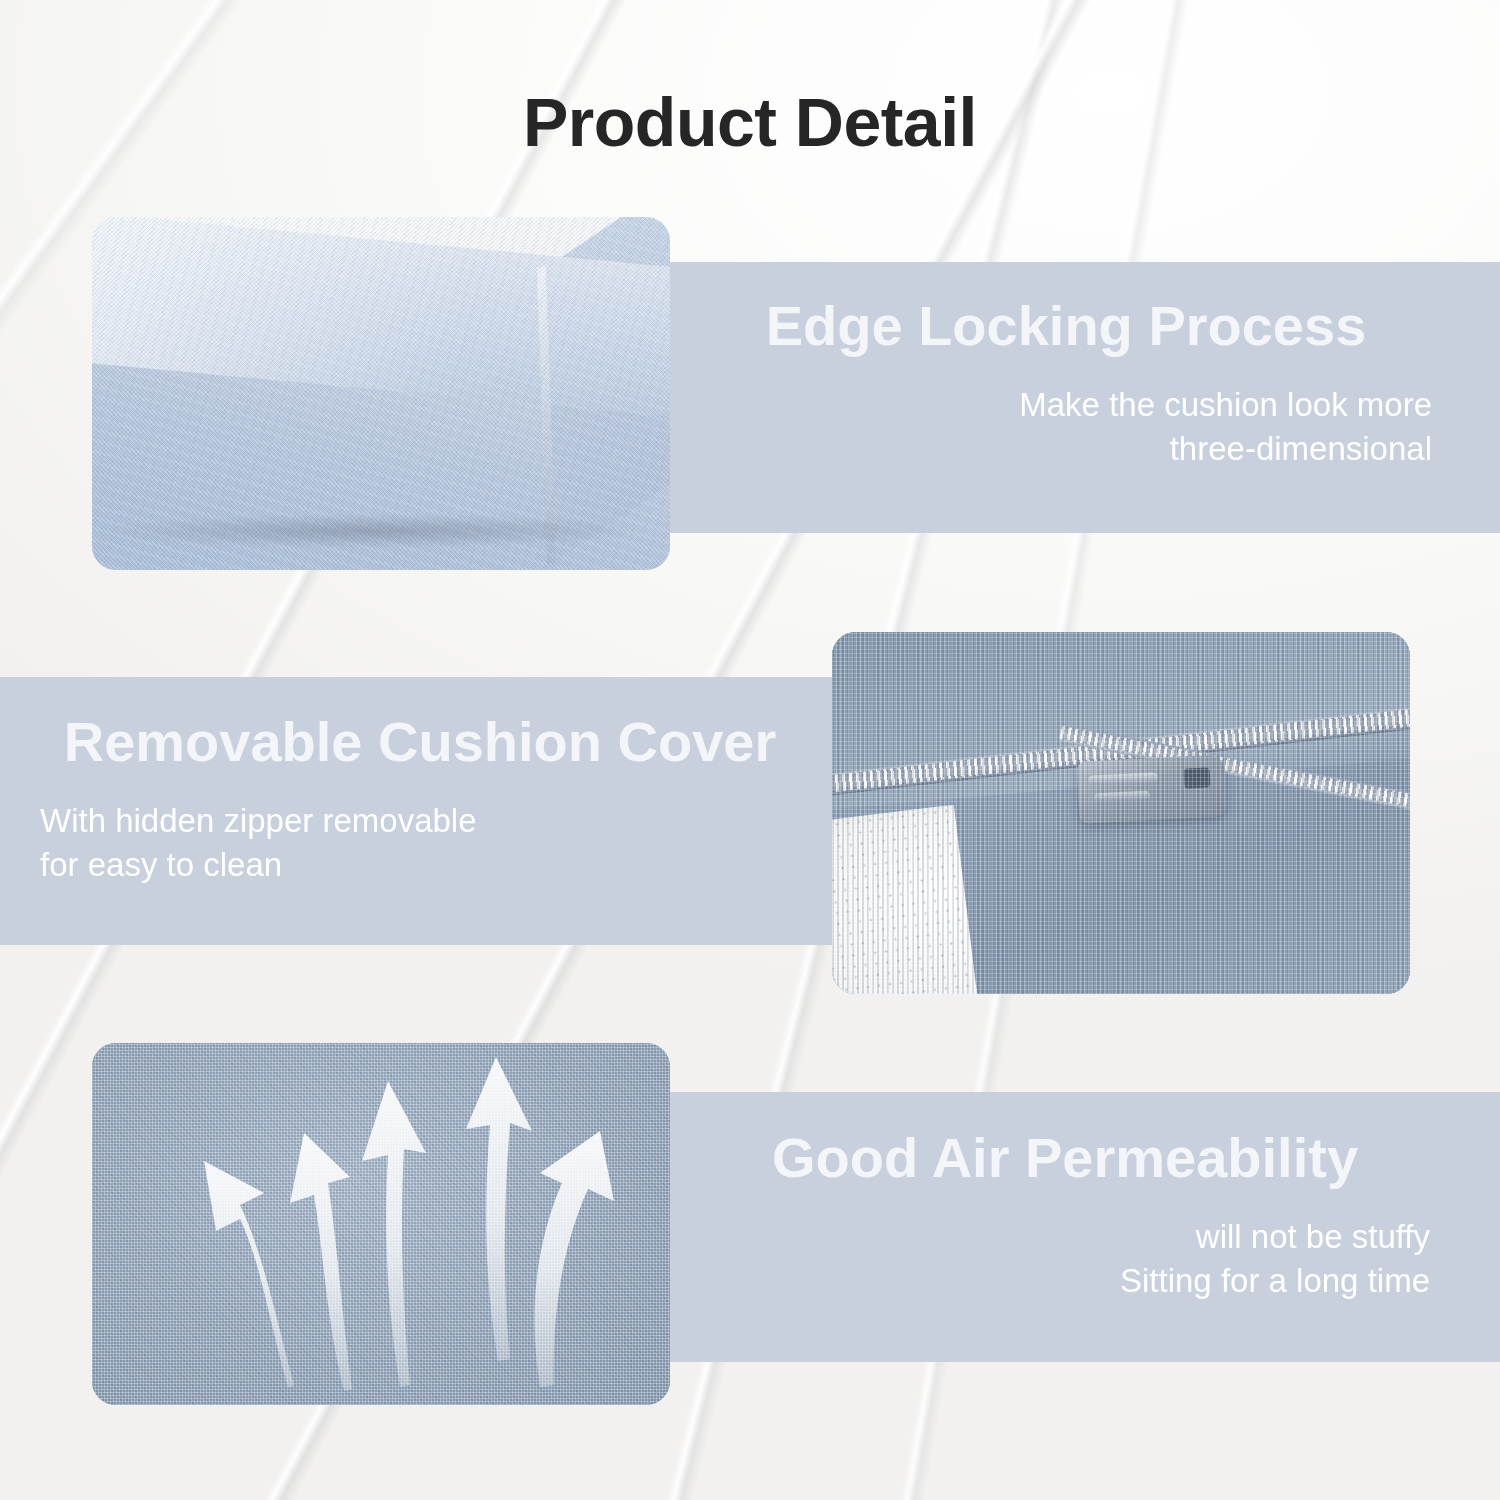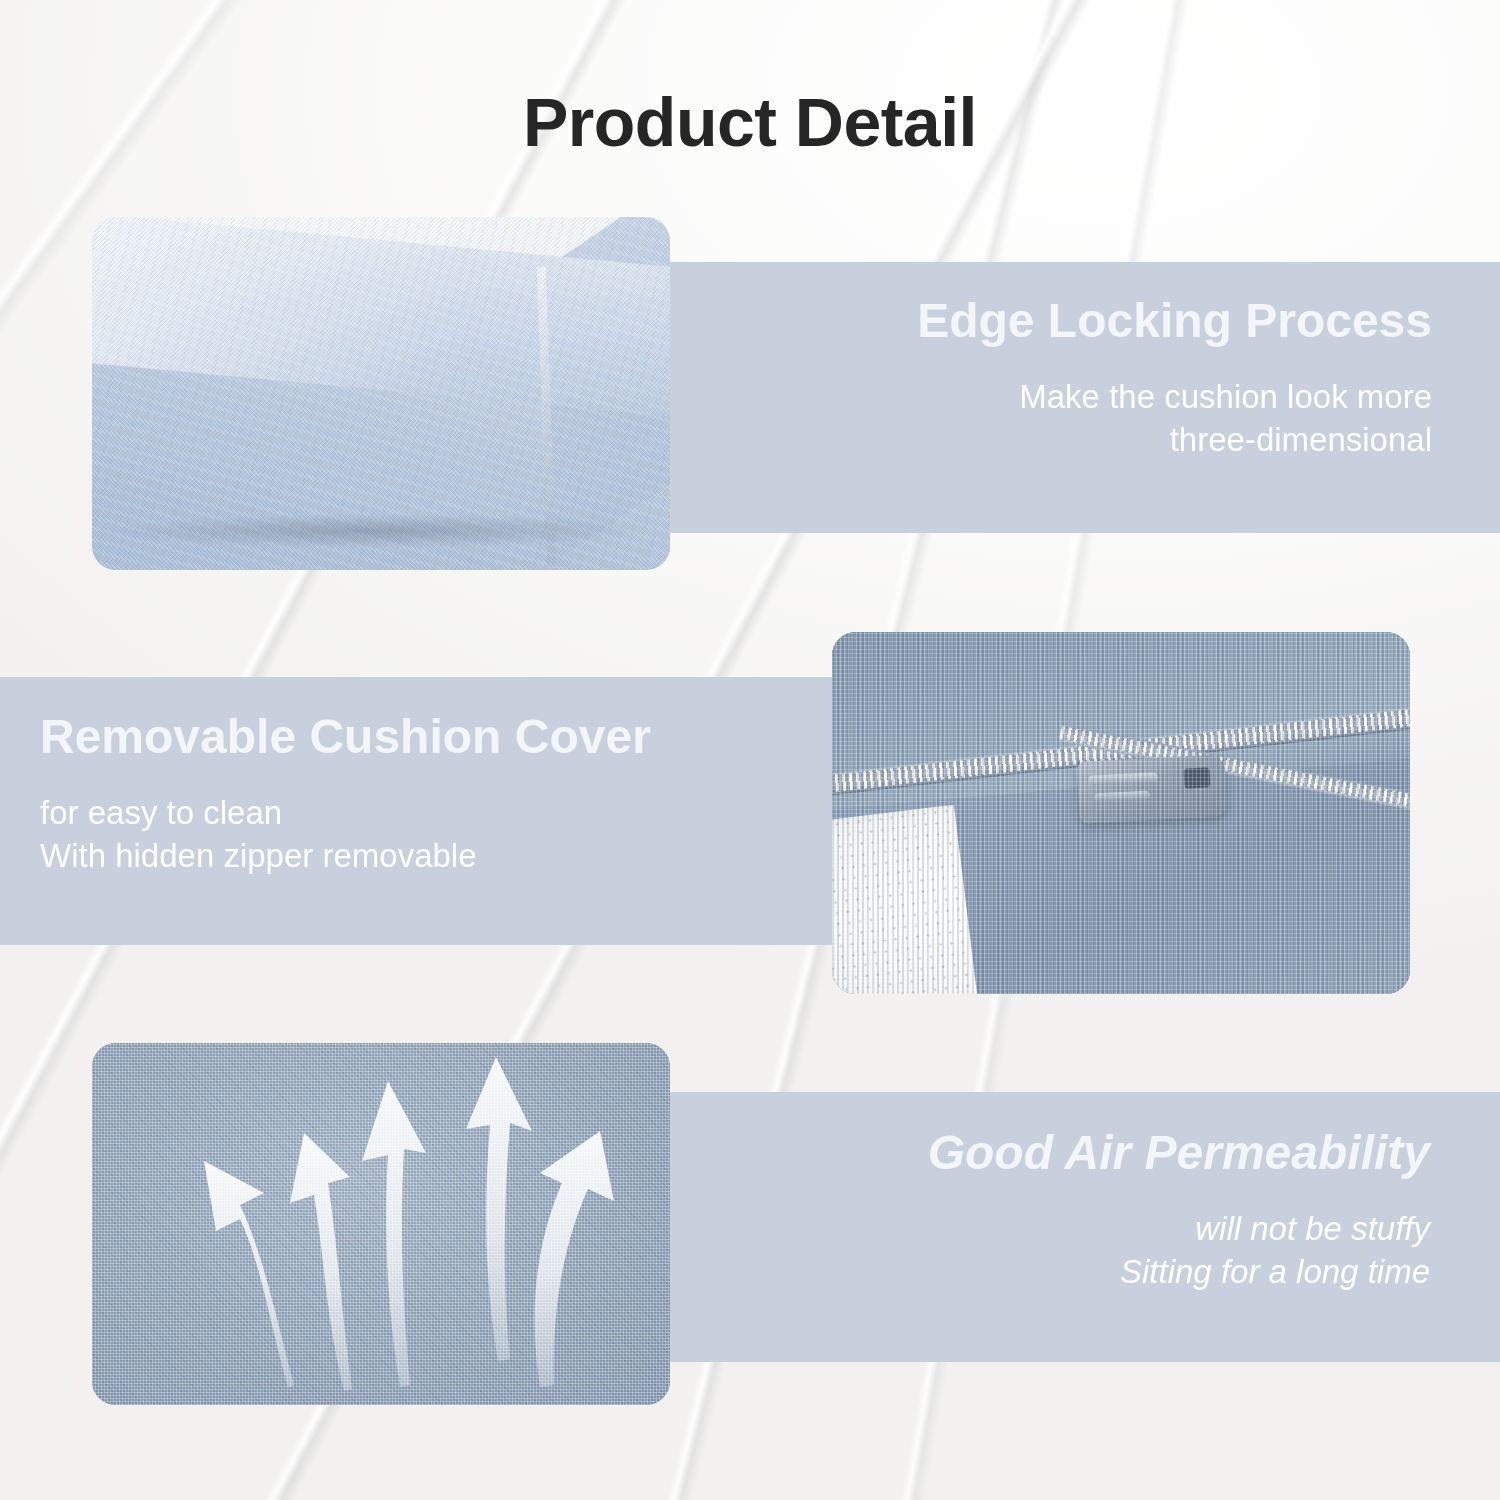--- a/index.html
+++ b/index.html
@@ -46,45 +46,46 @@
   
   .band {
     position: absolute;
     background: #c7d0dc;
   }
   .band-text {
     position: absolute;
     color: #ffffff;
   }
   .band-heading {
-    font-size: 48px;
+    font-size: 56px;
     font-weight: bold;
     line-height: 1.06;
     color: #f3f5f8;
     white-space: nowrap;
+    text-align: center;
   }
   .band-sub {
     font-size: 33px;
     font-weight: normal;
     line-height: 1.32;
     margin-top: 28px;
     color: #ffffff;
   }
 
   
   #band1 { left: 668px; top: 262px; width: 832px; height: 271px; }
   #band1-text { left: 700px; top: 296px; width: 772px; text-align: right; padding-right: 40px; box-sizing: border-box; }
 
   
   #band2 { left: 0px; top: 677px; width: 832px; height: 268px; }
   #band2-text { left: 0px; top: 712px; width: 800px; text-align: left; padding-left: 40px; box-sizing: border-box; }
 
   
   #band3 { left: 668px; top: 1092px; width: 832px; height: 270px; }
-  #band3-text { left: 700px; top: 1128px; width: 772px; text-align: right; padding-right: 42px; box-sizing: border-box; font-style: italic; }
+  #band3-text { left: 700px; top: 1128px; width: 772px; text-align: right; padding-right: 42px; box-sizing: border-box; }
 
   
   .photo {
     position: absolute;
     border-radius: 24px;
     overflow: hidden;
   }
 
   
   #photo1 { left: 92px; top: 217px; width: 578px; height: 353px; background: #f2f3f4; }
@@ -334,22 +335,22 @@
     <div class="p2-slider"></div>
     <div class="p2-slider-pull"></div>
     <div class="p2-slider-pull2"></div>
     <div class="p2-slider-hole"></div>
     <div class="p2-weave"></div>
   </div>
 
   <div class="band-text" id="band2-text">
     <div class="band-heading">Removable Cushion Cover</div>
     <div class="band-sub">
+      <div class="nowrap">With hidden zipper removable</div>
       <div class="nowrap">for easy to clean</div>
-      <div class="nowrap">With hidden zipper removable</div>
     </div>
   </div>
 
   <div class="band" id="band3"></div>
 
   <div class="photo" id="photo3">
     <div class="p3-bg"></div>
     <div class="p3-weave"></div>
     <svg viewBox="0 0 578 362" preserveAspectRatio="none">
       <defs>

